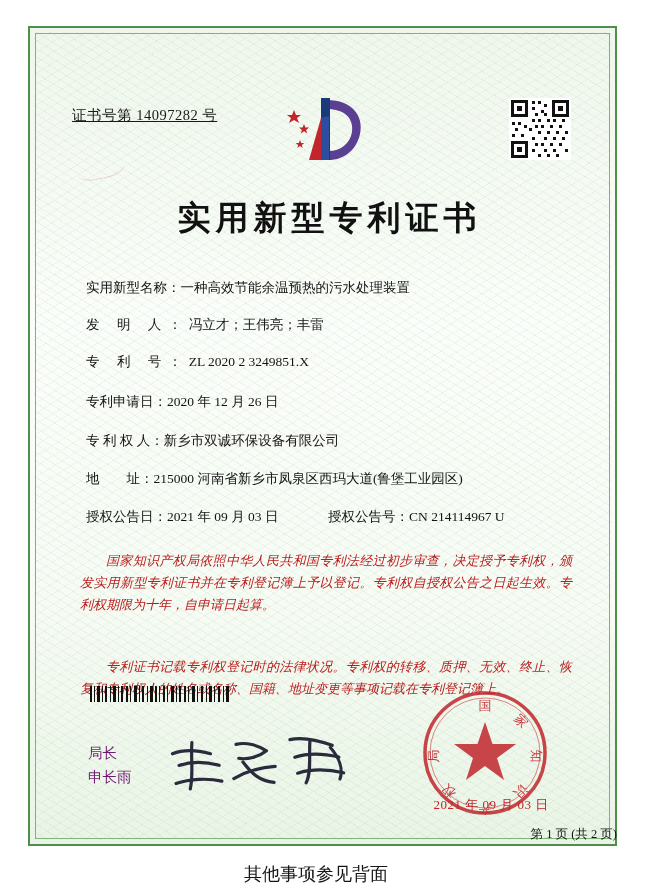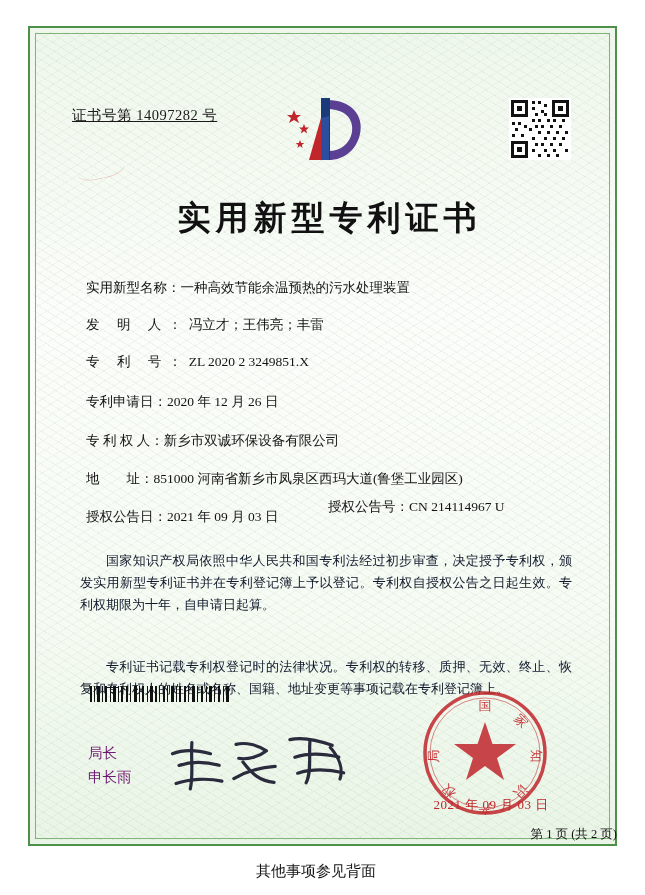--- a/index.html
+++ b/index.html
@@ -125,37 +125,38 @@
   .f-inventor { top: 290px; }
   .f-patentno { top: 327px; }
   .f-appdate { top: 367px; text-align: center; }
   .f-holder { top: 406px; }
   .f-address { top: 444px; }
   .f-grantrow { top: 482px; }
 
   .grant-right {
     position: absolute;
     left: 300px;
-    top: 472px;
+    top: 482px;
     font-size: 13.5px;
     color: #141414;
     white-space: nowrap;
   }
 
   
   .para {
     position: absolute;
     left: 52px;
     width: 492px;
     font-size: 13px;
     line-height: 22px;
-    color: #0f172a;
+    color: #b91c1c;
     text-align: justify;
     text-indent: 26px;
     font-family: "Liberation Serif", serif;
+    font-style: italic;
   }
   .p1 { top: 524px; }
   .p2 { top: 582px; margin-top: 48px; }
 
   
   .barcode {
     position: absolute;
     left: 62px;
     top: 660px;
     width: 140px;
@@ -214,21 +215,21 @@
     text-align: right;
     font-size: 12.5px;
     color: #141414;
   }
   .footnote {
     position: absolute;
     left: 0;
     top: 862px;
     width: 632px;
     text-align: center;
-    font-size: 15px;
+    font-size: 18px;
     color: #141414;
   }
 
   
   .artifact-1 {
     position: absolute;
     left: 48px;
     top: 130px;
     width: 48px;
     height: 22px;
@@ -350,21 +351,21 @@
 
     <div class="field f-appdate">
       <span class="label">专利申请日：</span><span class="value">2020 年 12 月 26 日</span>
     </div>
 
     <div class="field f-holder">
       <span class="label">专 利 权 人：</span><span class="value">新乡市双诚环保设备有限公司</span>
     </div>
 
     <div class="field f-address">
-      <span class="label">地　　址：</span><span class="value">851000 河南省新乡市凤泉区西玛大道(鲁堡工业园区)</span>
+      <span class="label">地　　址：</span><span class="value">215000 河南省新乡市凤泉区西玛大道(鲁堡工业园区)</span>
     </div>
 
     <div class="field f-grantrow">
       <span class="label">授权公告日：</span><span class="value">2021 年 09 月 03 日</span>
     </div>
 
     <div class="grant-right">
       <span class="label">授权公告号：</span><span class="value">CN 214114967 U</span>
     </div>
 

